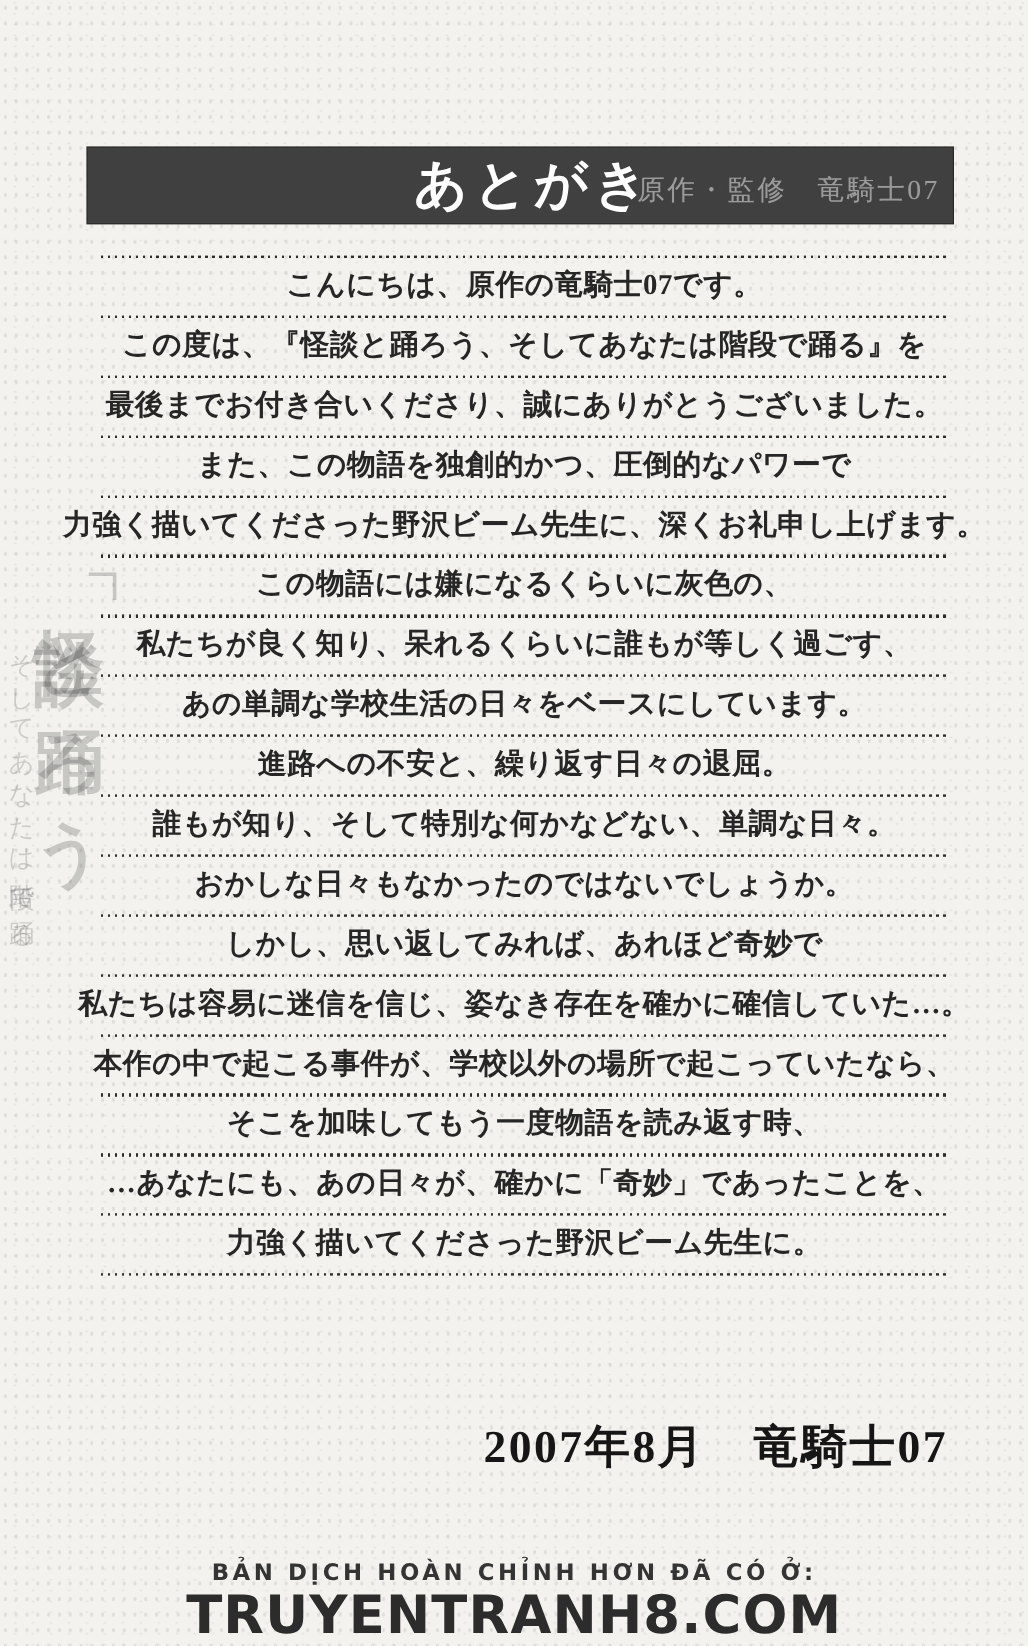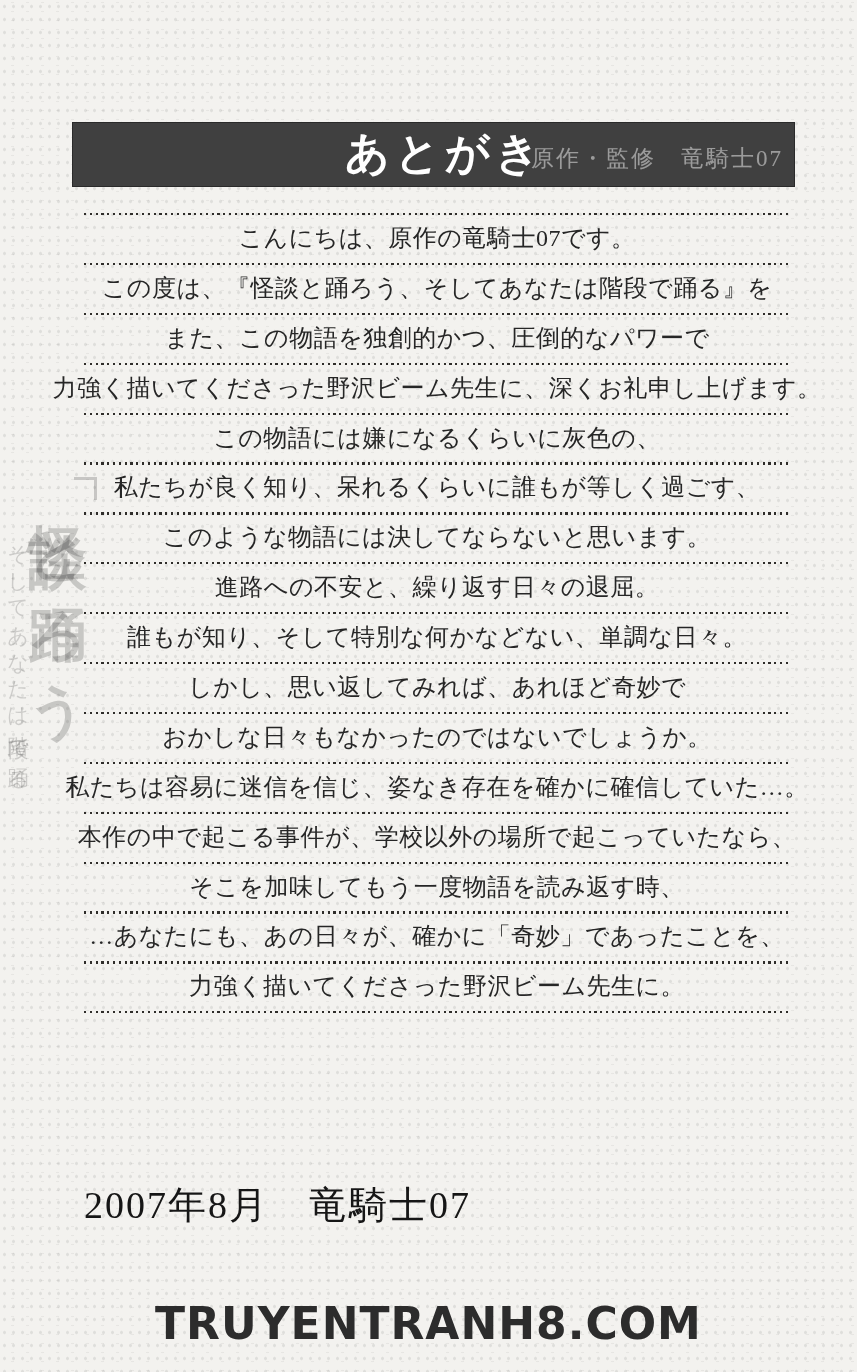--- a/index.html
+++ b/index.html
@@ -49,42 +49,42 @@
     font-size:21px; letter-spacing:3px;
     color:rgba(55,55,55,0.20); white-space:nowrap;
   }
   .wm-bracket {
     position:absolute; left:74px; top:477px; width:23px; height:23px;
     border-top:3px solid rgba(0,0,0,0.18);
     border-right:3px solid rgba(0,0,0,0.18);
   }
   
   .bodytext {
-    position:absolute; left:84px; top:213px; width:706px;
+    position:absolute; left:84px; top:213px; width:706px;font-weight:bold;
   }
   .row {
     position:relative; height:49.9px;
     display:flex; align-items:center; justify-content:center;
   }
   .row::before {
     content:""; position:absolute; top:0; left:0; right:0; height:2.2px;
     background-image:repeating-linear-gradient(to right,#2f2d2a 0 2.2px, transparent 2.2px 5.8px);
   }
   .row span {
     font-size:24px; line-height:1; white-space:nowrap; color:#262626;
     letter-spacing:0.5px;
   }
   .end-rule {
     height:2.2px;
     background-image:repeating-linear-gradient(to right,#2f2d2a 0 2.2px, transparent 2.2px 5.8px);
   }
   
   .signature {
     position:absolute; left:84px; top:1180px; width:706px;
-    text-align:left; font-size:38px; font-weight:normal; letter-spacing:2px;
+    text-align:right; font-size:38px; font-weight:bold; letter-spacing:2px;
     color:#161616;
   }
   
   .footer {
     position:absolute; left:0; top:1300px; width:857px; text-align:center;
     font-family:"DejaVu Sans","Liberation Sans",sans-serif; color:#343434;
   }
   .footer-note {
     font-size:19px; font-weight:bold; letter-spacing:3px; line-height:1.2;
   }
@@ -108,45 +108,48 @@
 <div class="wm-bracket"></div>
 
 <div class="bodytext">
   <div class="row">
       <span>こんにちは、原作の竜騎士07です。</span>
     </div>
   <div class="row">
       <span>この度は、『怪談と踊ろう、そしてあなたは階段で踊る』を</span>
     </div>
   <div class="row">
+      <span>最後までお付き合いくださり、誠にありがとうございました。</span>
+    </div>
+  <div class="row">
       <span>また、この物語を独創的かつ、圧倒的なパワーで</span>
     </div>
   <div class="row">
       <span>力強く描いてくださった野沢ビーム先生に、深くお礼申し上げます。</span>
     </div>
   <div class="row">
       <span>この物語には嫌になるくらいに灰色の、</span>
     </div>
   <div class="row">
       <span>私たちが良く知り、呆れるくらいに誰もが等しく過ごす、</span>
     </div>
   <div class="row">
-      <span>このような物語には決してならないと思います。</span>
+      <span>あの単調な学校生活の日々をベースにしています。</span>
     </div>
   <div class="row">
       <span>進路への不安と、繰り返す日々の退屈。</span>
     </div>
   <div class="row">
       <span>誰もが知り、そして特別な何かなどない、単調な日々。</span>
     </div>
   <div class="row">
-      <span>しかし、思い返してみれば、あれほど奇妙で</span>
+      <span>おかしな日々もなかったのではないでしょうか。</span>
     </div>
   <div class="row">
-      <span>おかしな日々もなかったのではないでしょうか。</span>
+      <span>しかし、思い返してみれば、あれほど奇妙で</span>
     </div>
   <div class="row">
       <span>私たちは容易に迷信を信じ、姿なき存在を確かに確信していた…。</span>
     </div>
   <div class="row">
       <span>本作の中で起こる事件が、学校以外の場所で起こっていたなら、</span>
     </div>
   <div class="row">
       <span>そこを加味してもう一度物語を読み返す時、</span>
     </div>
@@ -155,14 +158,15 @@
     </div>
   <div class="row">
       <span>力強く描いてくださった野沢ビーム先生に。</span>
     </div>
   <div class="end-rule"></div>
 </div>
 
 <div class="signature">2007年8月　竜騎士07</div>
 
 <div class="footer">
+  <div class="footer-note">BẢN DỊCH HOÀN CHỈNH HƠN ĐÃ CÓ Ở:</div>
   <div class="footer-site">TRUYENTRANH8.COM</div>
 </div>
 
 </body></html>

